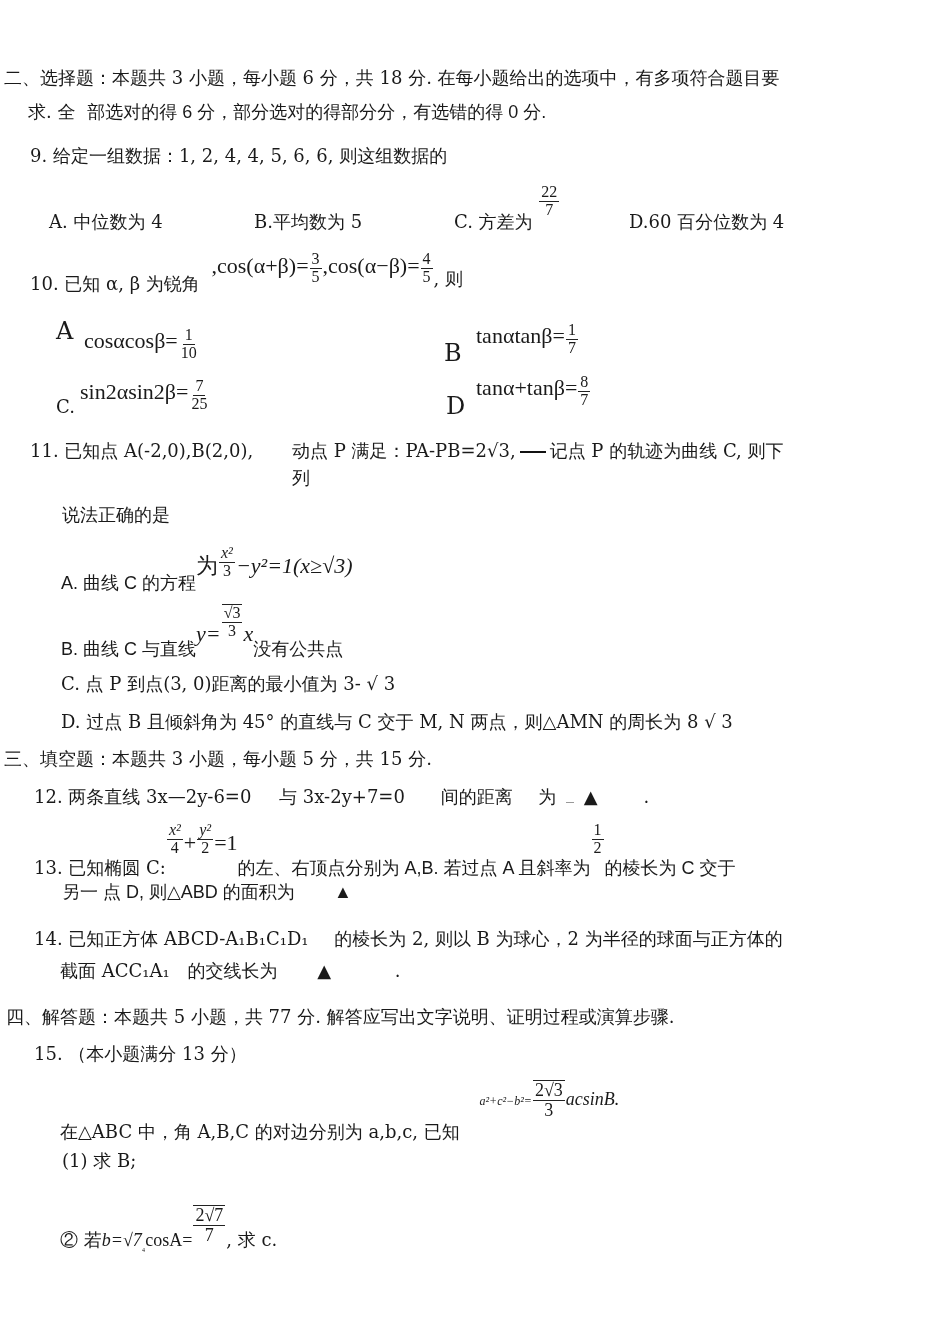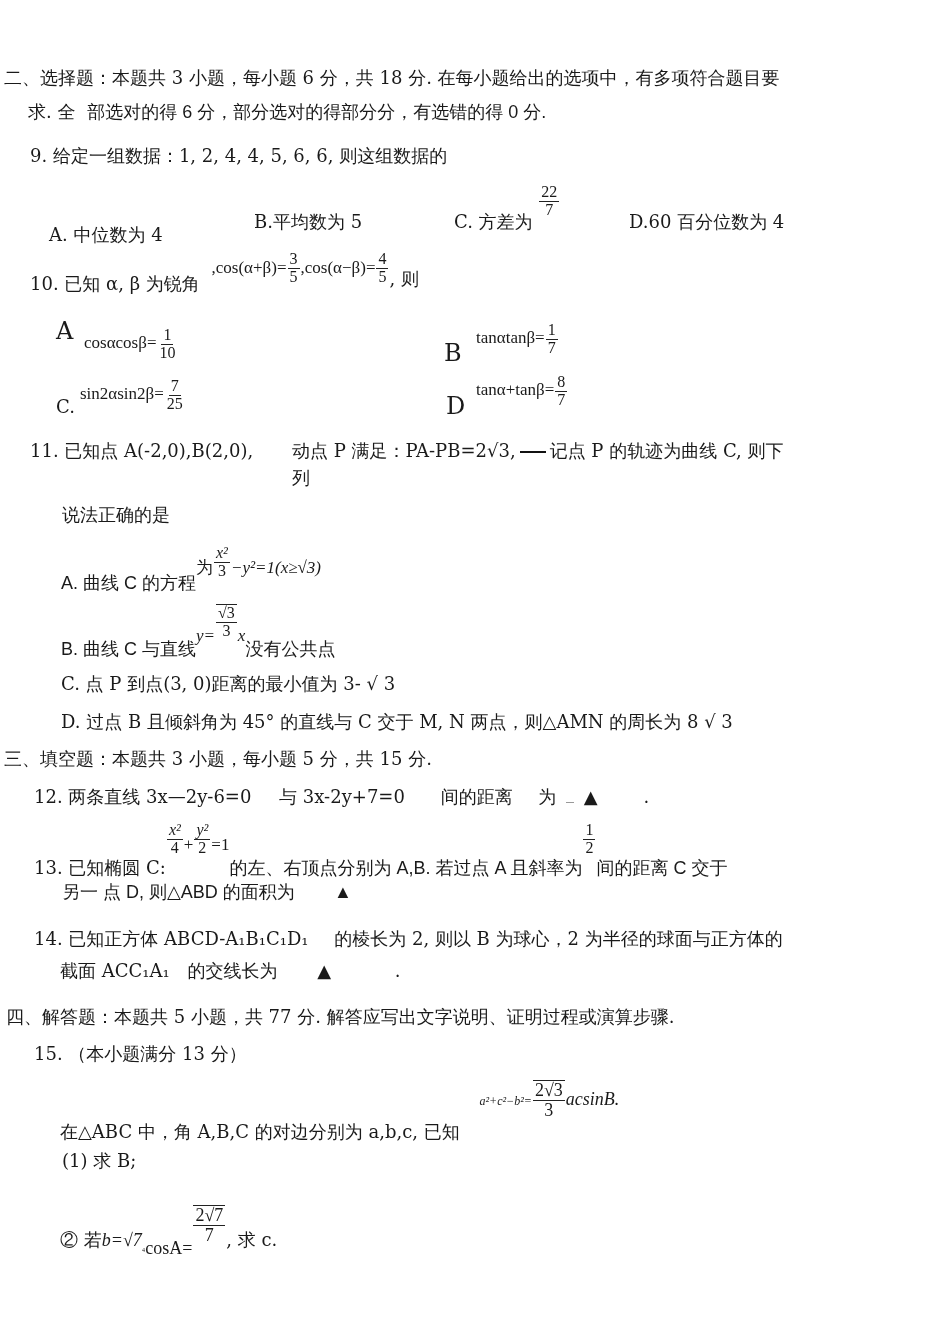--- a/index.html
+++ b/index.html
@@ -11,37 +11,37 @@
   .abs { position: absolute; white-space: nowrap; line-height: 1.2; }
   .sans { font-family: "Liberation Sans", "DejaVu Sans", sans-serif; }
   .math { font-family: "Liberation Serif", "DejaVu Serif", serif; }
   .it { font-style: italic; }
   .frac { display: inline-flex; flex-direction: column; align-items: center; vertical-align: middle; line-height: 1.05; margin: 0 1px; }
   .frac .num { border-bottom: 1.3px solid #222; padding: 0 2px; }
   .frac .den { padding: 0 2px; }
   .sqrt { border-top: 1.3px solid #222; padding-left: 2px; }
   .tri { font-size: 18px; }
   .small { font-size: 16px; }
-  .eq { font-size: 17px; }
+  .eq { font-size: 22px; }
   .blank { display: inline-block; width: 26px; border-bottom: 2px solid #111; vertical-align: 4px; margin: 0 4px; }
   .uline { display: inline-block; width: 8px; border-bottom: 1px solid #999; margin: 0 4px; }
 </style>
 </head>
 <body>
 
 <div class="abs" style="left:4px; top:67px;">
   <span>二、选择题：本题共 3 小题，每小题 6 分，共 18 分. 在每小题给出的选项中，有多项符合题目要</span>
 </div>
 <div class="abs" style="left:28px; top:101px;">
   <span>求. 全</span>
   <span class="sans" style="margin-left:6px;">部选对的得 6 分，部分选对的得部分分，有选错的得 0 分.</span>
 </div>
 
 <div class="abs" style="left:30px; top:145px;">9. 给定一组数据：1, 2, 4, 4, 5, 6, 6, 则这组数据的</div>
-<div class="abs" style="left:49px; top:211px;margin-top:13px;">A. 中位数为 4</div>
+<div class="abs" style="left:49px; top:211px;">A. 中位数为 4</div>
 <div class="abs" style="left:254px; top:211px;">B.平均数为 5</div>
 <div class="abs" style="left:454px; top:184px;">
   <span style="position:relative; top:27px;text-align:right;">C. 方差为</span>
   <span class="frac math small" style="vertical-align:top;">
     <span class="num">22</span>
     <span class="den">7</span>
   </span>
 </div>
 <div class="abs" style="left:629px; top:211px;">D.60  百分位数为 4</div>
 
@@ -122,21 +122,21 @@
 <div class="abs" style="left:34px; top:822px;">
   <span style="position:relative; top:30px;">13. 已知椭圆 C:</span><span class="frac math small">
       <span class="num it">x²</span>
       <span class="den">4</span>
     </span><span class="math eq" style="position:relative; top:6px;">+</span><span class="frac math small">
       <span class="num it">y²</span>
       <span class="den">2</span>
     </span><span class="math eq" style="position:relative; top:6px;">=1</span><span class="sans" style="position:relative; top:30px;">的左、右顶点分别为 A,B. 若过点 A 且斜率为</span><span class="frac math small">
       <span class="num">1</span>
       <span class="den">2</span>
-    </span><span class="sans" style="position:relative; top:30px;">间的距离 C 交于</span>
+    </span><span class="sans" style="position:relative; top:30px;">的棱长为 C 交于</span>
 </div>
 <div class="abs sans" style="left:62px; top:882px;text-align:center;">
   <span>另一  点 D, 则△ABD 的面积为</span>
   <span class="tri" style="margin-left:34px;">▲</span>
 </div>
 
 <div class="abs" style="left:34px; top:928px;">
   <span>14. 已知正方体 ABCD-A₁B₁C₁D₁</span>
   <span style="margin-left:20px;">的棱长为 2, 则以 B 为球心，2 为半径的球面与正方体的</span>
 </div>
@@ -152,17 +152,17 @@
 <div class="abs" style="left:34px; top:1043px;">15. （本小题满分 13 分）</div>
 <div class="abs" style="left:60px; top:1080px;">
   <span style="position:relative; top:33px;">在△ABC 中，角 A,B,C   的对边分别为 a,b,c,  已知</span>
   <span class="math it" style="margin-left:14px; font-size:12px;">a²+c²−b²=</span><span class="frac math" style="font-size:18px;">
       <span class="num sqrt">2√3</span>
       <span class="den">3</span>
     </span><span class="math it" style="font-size:18px;">acsinB.</span>
 </div>
 <div class="abs" style="left:62px; top:1150px;">(1) 求 B;</div>
 <div class="abs" style="left:60px; top:1205px;">
-  <span style="position:relative; top:16px;">② 若</span><span class="math it" style="position:relative; top:16px;">b=√7</span><span class="math" style="font-size:10px; position:relative; top:20px;">₄</span><span class="math" style="position:relative; top:24px;text-align:center;">cosA=</span><span class="frac math">
+  <span style="position:relative; top:16px;">② 若</span><span class="math it" style="position:relative; top:16px;">b=√7</span><span class="math" style="font-size:10px; position:relative; top:20px;">₄</span><span class="math" style="position:relative; top:16px;text-align:center;">cosA=</span><span class="frac math">
       <span class="num sqrt">2√7</span>
       <span class="den">7</span>
     </span><span style="position:relative; top:16px;">, 求 c.</span>
 </div>
 
 </body></html>

